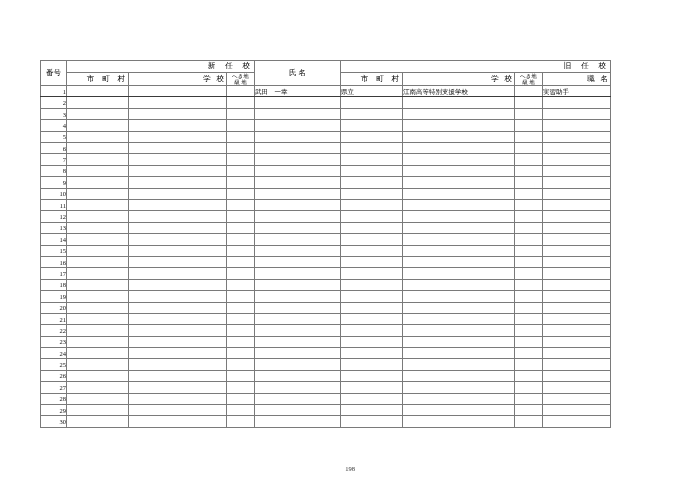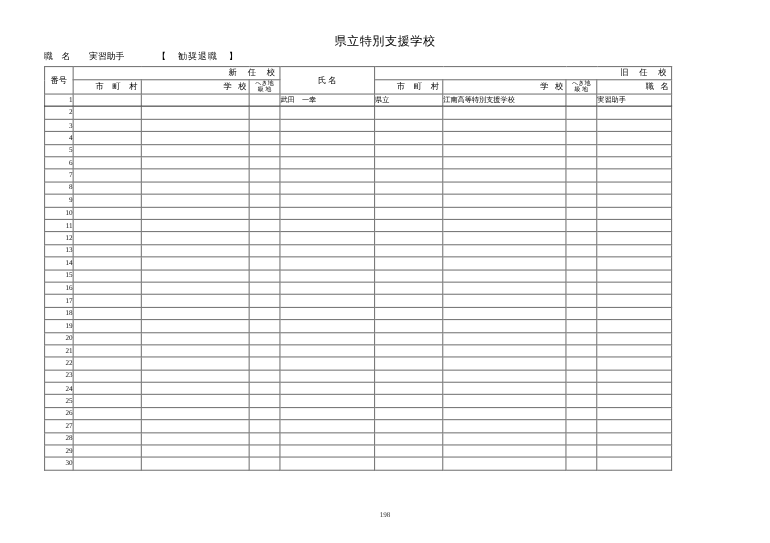--- a/index.html
+++ b/index.html
@@ -144,25 +144,21 @@
     text-align: center;
     font-size: 6.5px;
     color: #333;
   }
 </style>
 </head>
 <body>
 
 <div class="page">
 
-  <div class="title">県立特別支援学校</div>
-
-  <div class="headline">
-    <span class="lbl">職 名</span><span class="val">実習助手</span><span class="brk"><span>【</span><span class="inner">勧奨退職</span><span>】</span></span>
-  </div>
+
 
   <table class="grid">
     <colgroup>
       <col class="c-num">
         <col class="c-city1">
         <col class="c-school1">
         <col class="c-hen1">
       <col class="c-name">
       <col class="c-city2">
         <col class="c-school2">

